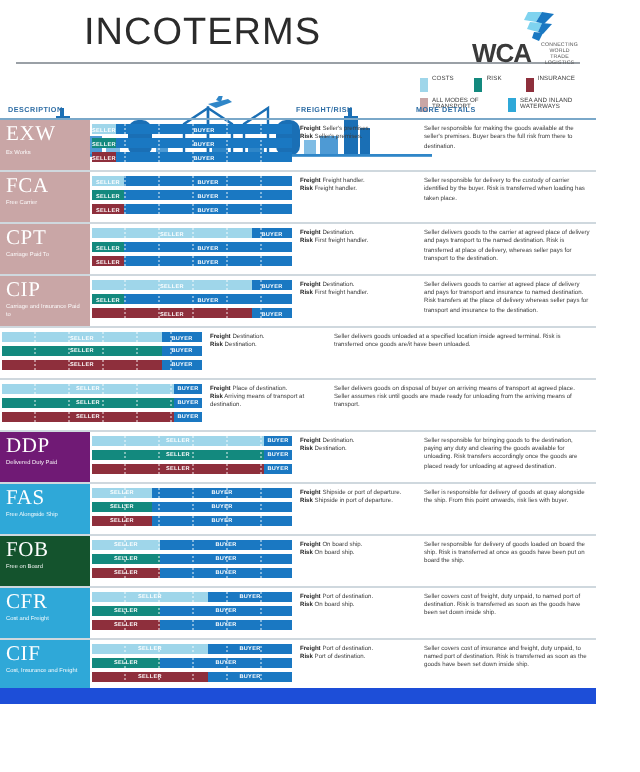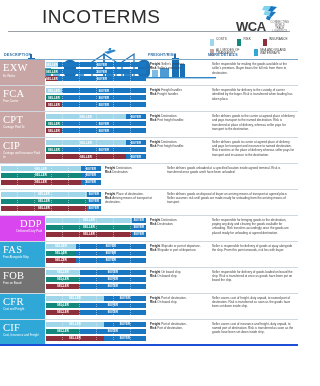--- a/index.html
+++ b/index.html
@@ -40,21 +40,21 @@
     margin-top:2px;
   }
   .th { position:absolute; font-size:3.6px; font-weight:700; color:#2f6ea5; letter-spacing:0.25px; top:5px; }
   .th-desc { left:4px; }
   .th-fr { left:148px; }
   .th-md { left:208px; }
 
   
   .rows { position:relative; }
   .row { display:flex; border-bottom:1px solid #cfd8de; min-height:25px; }
-  .row:last-child { border-bottom:2px solid #1d4ed8; }
+  .row:last-child { border-bottom:8px solid #1d4ed8; }
 
   .c-desc { width:45px; flex:0 0 45px; position:relative; padding:2px 3px; }
   .c-desc .code {
     font-size:10.5px; font-weight:400; color:#ffffff; line-height:11px;
     letter-spacing:0.3px; font-family:Liberation Serif, serif;
   }
   .c-desc .sub { font-size:2.9px; color:#ffffff; line-height:3.4px; margin-top:1.5px; opacity:.95; }
 
   .c-bars { width:103px; flex:0 0 103px; padding:2px 2px 2px 1px; position:relative; }
   .bar { display:flex; height:5.4px; margin-bottom:1.6px; position:relative; }
@@ -434,21 +434,21 @@
         </div>
         <div class="c-fr">
           <div class="fr-line"><b>Freight</b> <span>Place of destination.</span></div>
           <div class="fr-line"><b>Risk</b> <span>Arriving means of transport at destination.</span></div>
         </div>
         <div class="c-md">
           <div class="md-line">Seller delivers goods on disposal of buyer on arriving means of transport at agreed place. Seller assumes risk until goods are made ready for unloading from the arriving means of transport.</div>
         </div>
       </div>
       <div class="row">
-        <div class="c-desc" style="background: #d946ef; text-align: right;">
+        <div class="c-desc" style="background: #701a75;">
           <div class="code">DDP</div>
           <div class="sub">Delivered Duty Paid</div>
         </div>
         <div class="c-bars">
           <div class="bar">
             <div class="seg" style="width: 86%; background: rgb(159, 214, 234);">
               <span>SELLER</span>
             </div>
             <div class="seg" style="width: 14%; background: rgb(26, 120, 194);">
               <span>BUYER</span>
@@ -528,21 +528,21 @@
         </div>
         <div class="c-fr">
           <div class="fr-line"><b>Freight</b> <span>Shipside or port of departure.</span></div>
           <div class="fr-line"><b>Risk</b> <span>Shipside in port of departure.</span></div>
         </div>
         <div class="c-md">
           <div class="md-line">Seller is responsible for delivery of goods at quay alongside the ship. From this point onwards, risk lies with buyer.</div>
         </div>
       </div>
       <div class="row">
-        <div class="c-desc" style="background: #737373;">
+        <div class="c-desc" style="background: #14532d;">
           <div class="code">FOB</div>
           <div class="sub">Free on Board</div>
         </div>
         <div class="c-bars">
           <div class="bar">
             <div class="seg" style="width: 34%; background: rgb(159, 214, 234);">
               <span>SELLER</span>
             </div>
             <div class="seg" style="width: 66%; background: rgb(26, 120, 194);">
               <span>BUYER</span>

